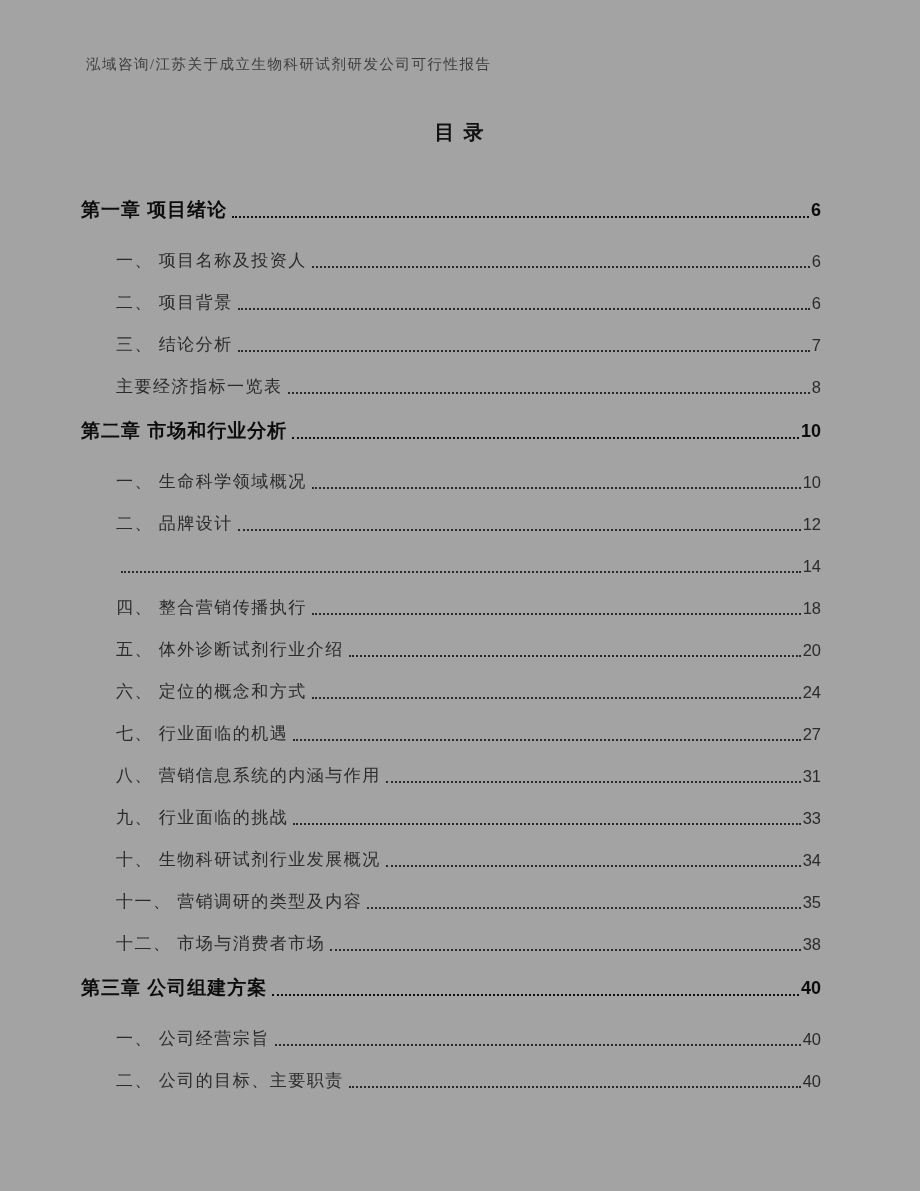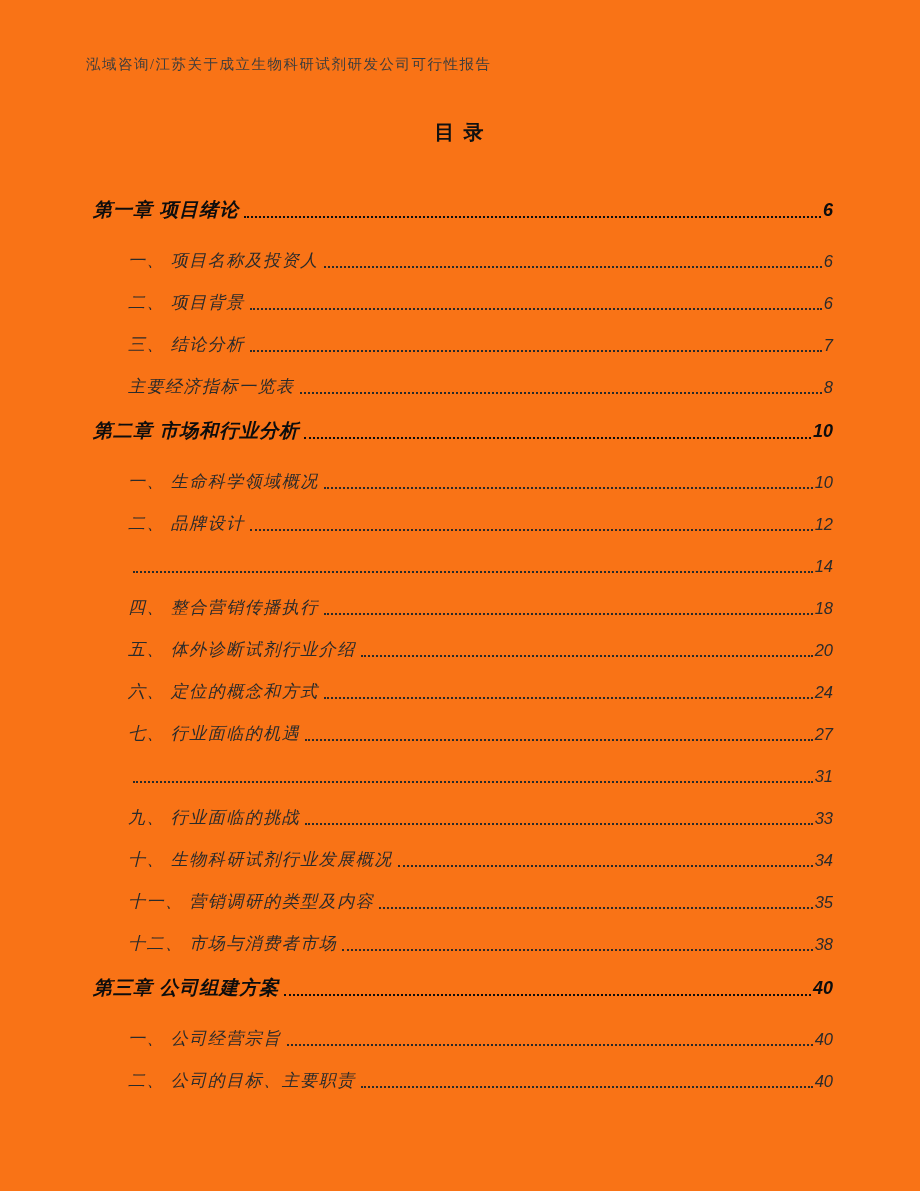--- a/index.html
+++ b/index.html
@@ -11,21 +11,21 @@
     width: 920px;
     height: 1191px;
     position: relative;
     overflow: hidden;
     font-family: "Liberation Serif", serif;
     color: #1f1f1f;
   }
   .page {
     position: absolute;
     inset: 0;
-    background: #f97316;
+    background: #a3a3a3;
     padding-left: 13px;
   }
   .doc-header {
     position: absolute;
     top: 54px;
     left: 86px;
     right: 86px;
     font-size: 14.5px;
     line-height: 20px;
     letter-spacing: 1.5px;
@@ -42,23 +42,22 @@
     font-size: 20px;
     line-height: 32px;
     font-weight: bold;
     letter-spacing: 2px;
     color: #111111;
     font-family: "Liberation Serif", serif;
   }
   .toc {
     position: absolute;
     top: 190px;
-    left: 93px;
+    left: 81px;
     width: 740px;
-    font-style: italic;
   }
   .toc-row {
     display: flex;
     align-items: flex-end;
   }
   .toc-row .label {
     white-space: nowrap;
     flex: 0 0 auto;
   }
   .toc-row .dots {
@@ -173,20 +172,21 @@
     <span class="label">六、 定位的概念和方式</span>
     <span class="dots"></span>
     <span class="pagenum">24</span>
   </div>
       <div class="toc-row item">
     <span class="label">七、 行业面临的机遇</span>
     <span class="dots"></span>
     <span class="pagenum">27</span>
   </div>
       <div class="toc-row item">
+    <span class="label">八、 营销信息系统的内涵与作用</span>
     <span class="dots"></span>
     <span class="pagenum">31</span>
   </div>
       <div class="toc-row item">
     <span class="label">九、 行业面临的挑战</span>
     <span class="dots"></span>
     <span class="pagenum">33</span>
   </div>
       <div class="toc-row item">
     <span class="label">十、 生物科研试剂行业发展概况</span>

